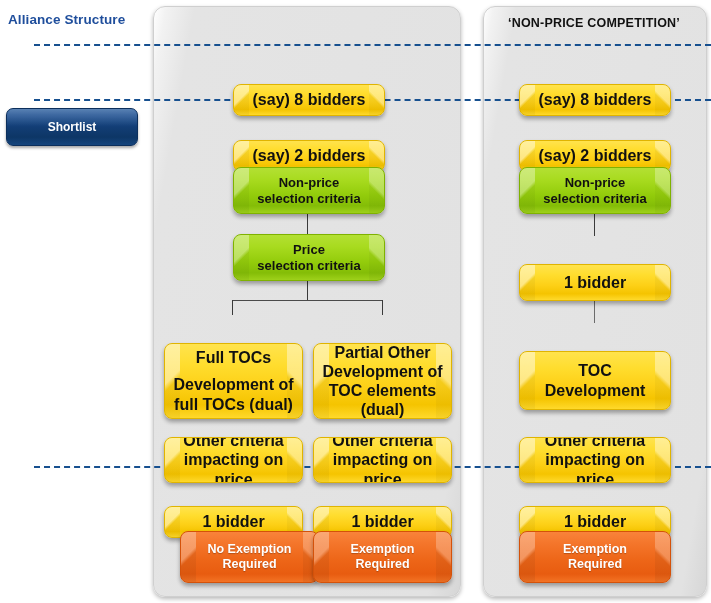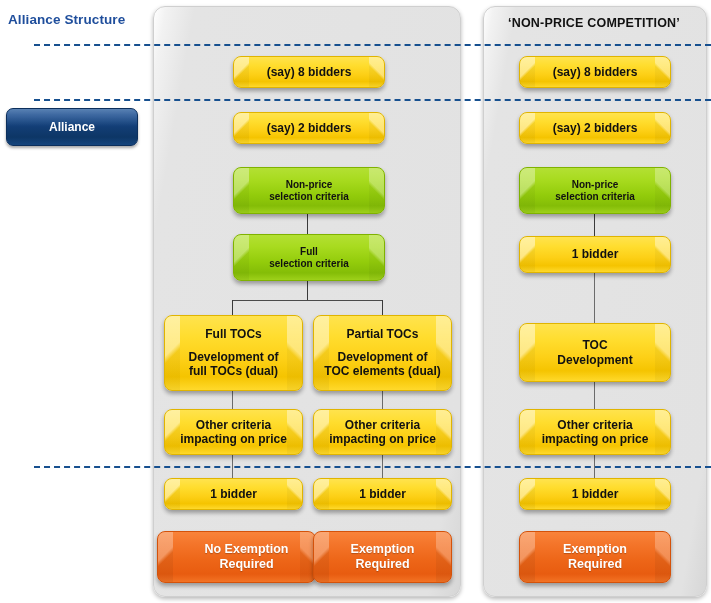--- a/index.html
+++ b/index.html
@@ -66,37 +66,38 @@
     position:absolute;border-radius:8px;
     display:flex;flex-direction:column;align-items:center;justify-content:center;
     text-align:center;font-weight:bold;line-height:1.2;
     box-shadow:0 3px 4px rgba(0,0,0,.33);
     overflow:hidden;z-index:3;
   }
   .node .ln{position:relative;z-index:3;display:block;padding:0 5px;}
   .node .gap{height:8px;}
 
   .node.yellow{
-    font-size:12px;color:#111111;
+    font-size:16px;color:#111111;
     background:linear-gradient(180deg,#ffe34d 0%,#ffdd2e 28%,#fdd017 58%,#f5c400 82%,#ffd92b 100%);
     border:1px solid #e0b400;
+    margin-top:28px;
   }
   .node.yellow::before{
     content:"";position:absolute;left:-1px;top:-1px;width:16px;height:calc(100% + 2px);
     background:linear-gradient(135deg,rgba(255,255,255,.85) 0 46%,rgba(0,0,0,.07) 54% 100%);
     opacity:.55;pointer-events:none;z-index:2;
   }
   .node.yellow::after{
     content:"";position:absolute;right:-1px;top:-1px;width:16px;height:calc(100% + 2px);
     background:linear-gradient(225deg,rgba(255,255,255,.8) 0 46%,rgba(0,0,0,.07) 54% 100%);
     opacity:.5;pointer-events:none;z-index:2;
   }
 
   .node.green{
-    font-size:10px;color:#111111;
+    font-size:13px;color:#111111;
     background:linear-gradient(180deg,#b3e033 0%,#a8db1f 26%,#93cc0b 60%,#84bd07 84%,#9ed11a 100%);
     border:1px solid #7fb200;
   }
   .node.green::before{
     content:"";position:absolute;left:-1px;top:-1px;width:16px;height:calc(100% + 2px);
     background:linear-gradient(135deg,rgba(255,255,255,.7) 0 46%,rgba(0,0,0,.08) 54% 100%);
     opacity:.5;pointer-events:none;z-index:2;
   }
   .node.green::after{
     content:"";position:absolute;right:-1px;top:-1px;width:16px;height:calc(100% + 2px);
@@ -123,21 +124,21 @@
 </style>
 </head>
 <body>
 
 <div class="canvas">
 
   <div class="rail-title">Alliance Structure</div>
 
 
   <div class="rail-box" style="left:6px;top:108px;width:130px;height:36px;">
-    <span>Alliance</span>
+    <span>Shortlist</span>
   </div>
 
 
   <div class="panel" style="left:153px;top:6px;width:306px;height:589px;"></div>
 
   <div class="panel" style="left:483px;top:6px;width:222px;height:589px;"></div>
 
   <div class="panel-title" style="left:483px;top:16px;width:222px;">‘NON-PRICE COMPETITION’</div>
 
   <div class="dash" style="left:34px;top:44px;width:677px;"></div>
@@ -167,33 +168,33 @@
   <div class="node yellow" style="left:233px;top:112px;width:150px;height:30px;">
     <span class="ln">(say) 2 bidders</span>
   </div>
 
   <div class="node green" style="left:233px;top:167px;width:150px;height:45px;">
     <span class="ln">Non-price</span>
     <span class="ln">selection criteria</span>
   </div>
 
   <div class="node green" style="left:233px;top:234px;width:150px;height:45px;">
-    <span class="ln">Full</span>
+    <span class="ln">Price</span>
     <span class="ln">selection criteria</span>
   </div>
 
   <div class="node yellow" style="left:164px;top:315px;width:137px;height:74px;">
     <span class="ln">Full TOCs</span>
     <span class="gap"></span>
     <span class="ln">Development of</span>
     <span class="ln">full TOCs (dual)</span>
   </div>
 
   <div class="node yellow" style="left:313px;top:315px;width:137px;height:74px;">
-    <span class="ln">Partial TOCs</span>
+    <span class="ln">Partial Other</span>
     <span class="gap"></span>
     <span class="ln">Development of</span>
     <span class="ln">TOC elements (dual)</span>
   </div>
 
   <div class="node yellow" style="left:164px;top:409px;width:137px;height:44px;">
     <span class="ln">Other criteria</span>
     <span class="ln">impacting on price</span>
   </div>
 
@@ -203,21 +204,21 @@
   </div>
 
   <div class="node yellow" style="left:164px;top:478px;width:137px;height:30px;">
     <span class="ln">1 bidder</span>
   </div>
 
   <div class="node yellow" style="left:313px;top:478px;width:137px;height:30px;">
     <span class="ln">1 bidder</span>
   </div>
 
-  <div class="node orange" style="left:157px;top:531px;width:137px;height:50px;padding-left:20px;">
+  <div class="node orange" style="left:180px;top:531px;width:137px;height:50px;">
     <span class="ln">No Exemption</span>
     <span class="ln">Required</span>
   </div>
 
   <div class="node orange" style="left:313px;top:531px;width:137px;height:50px;">
     <span class="ln">Exemption</span>
     <span class="ln">Required</span>
   </div>
 
   <div class="node yellow" style="left:519px;top:56px;width:150px;height:30px;">

